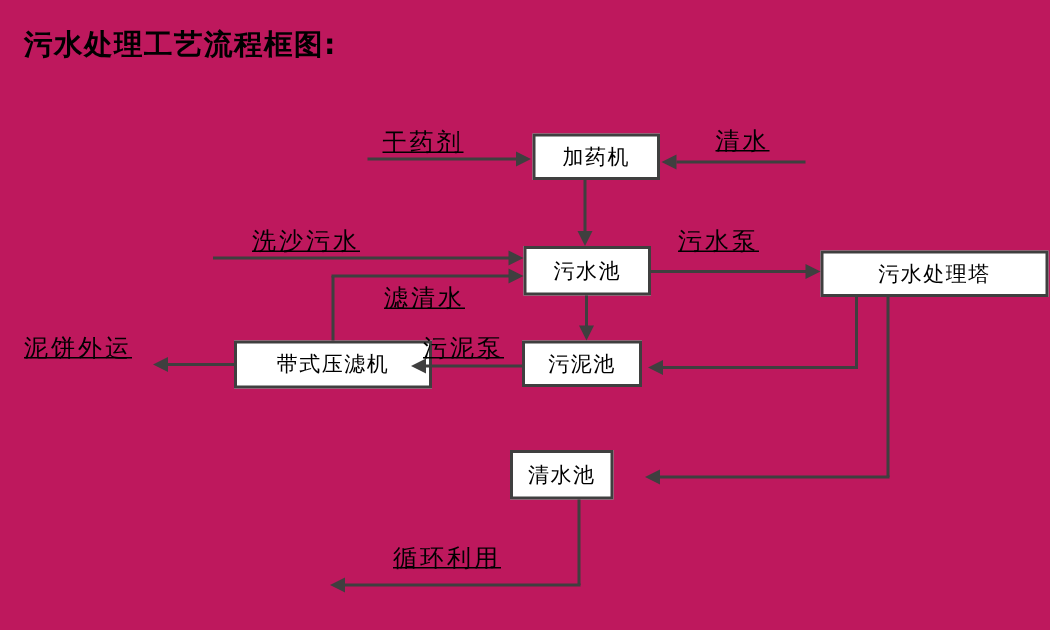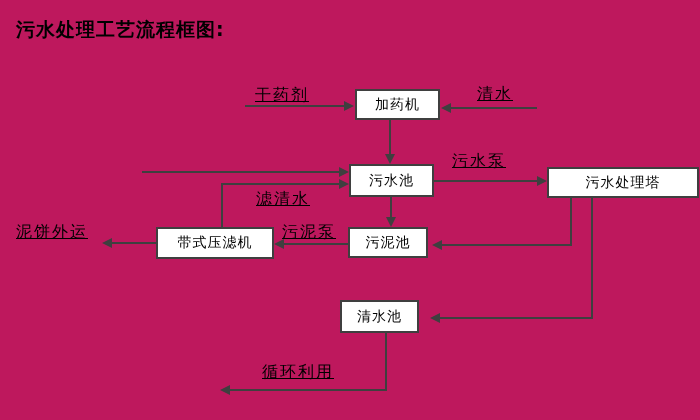--- a/index.html
+++ b/index.html
@@ -29,36 +29,37 @@
 <body>
 
 <div class="canvas">
 
   <div class="title">污水处理工艺流程框图:</div>
 
   <div class="node" style="left:355px;top:89px;width:85px;height:31px">加药机</div>
   <div class="node" style="left:349px;top:164px;width:85px;height:33px">污水池</div>
   <div class="node" style="left:547px;top:167px;width:152px;height:31px">污水处理塔</div>
   <div class="node" style="left:348px;top:227px;width:80px;height:31px">污泥池</div>
-  <div class="node" style="left:156px;top:227px;width:118px;height:32px">带式压滤机</div>
-  <div class="node" style="left:340px;top:300px;width:79px;height:33px">清水池</div>
+  <div class="node" style="left:156px;top:227px;width:132px;height:32px">带式压滤机</div>
+  <div class="node" style="left:340px;top:300px;width:69px;height:33px">清水池</div>
 
   <div class="hl" style="left:245px;top:105px;width:100px"></div>
   <div class="arr arr-r" style="left:344px;top:101px"></div>
   <div class="lbl" style="left:255px;top:85px">干药剂</div>
 
   <div class="hl" style="left:451px;top:107px;width:86px"></div>
   <div class="arr arr-l" style="left:441px;top:103px"></div>
   <div class="lbl" style="left:477px;top:84px">清水</div>
 
   <div class="vl" style="left:389px;top:120px;height:35px"></div>
   <div class="arr arr-d" style="left:385px;top:154px"></div>
 
   <div class="hl" style="left:142px;top:171px;width:198px"></div>
   <div class="arr arr-r" style="left:339px;top:167px"></div>
+  <div class="lbl" style="left:168px;top:151px">洗沙污水</div>
 
   <div class="hl" style="left:434px;top:180px;width:104px"></div>
   <div class="arr arr-r" style="left:537px;top:176px"></div>
   <div class="lbl" style="left:452px;top:151px">污水泵</div>
 
   <div class="vl" style="left:221px;top:184px;height:43px"></div>
   <div class="hl" style="left:221px;top:183px;width:119px"></div>
   <div class="arr arr-r" style="left:339px;top:179px"></div>
   <div class="lbl" style="left:256px;top:189px">滤清水</div>
 

